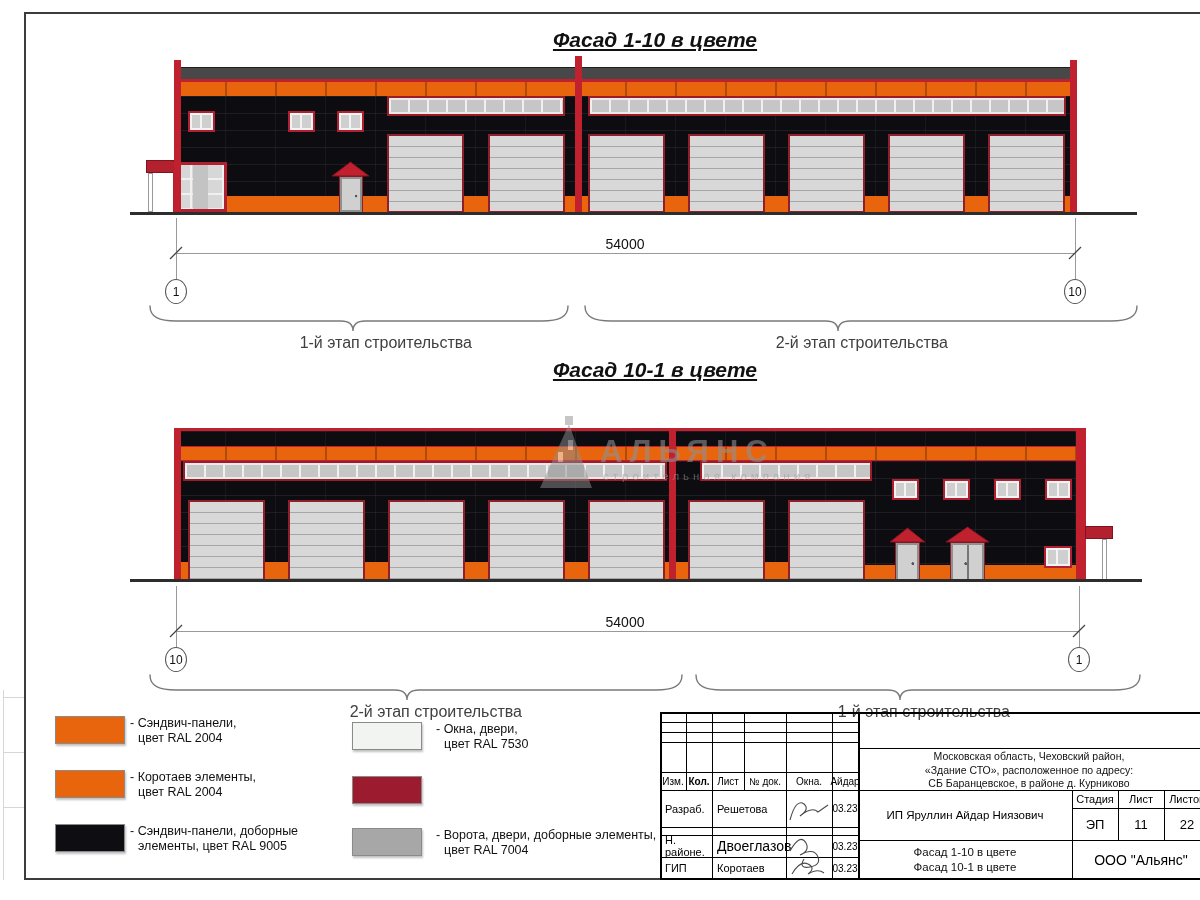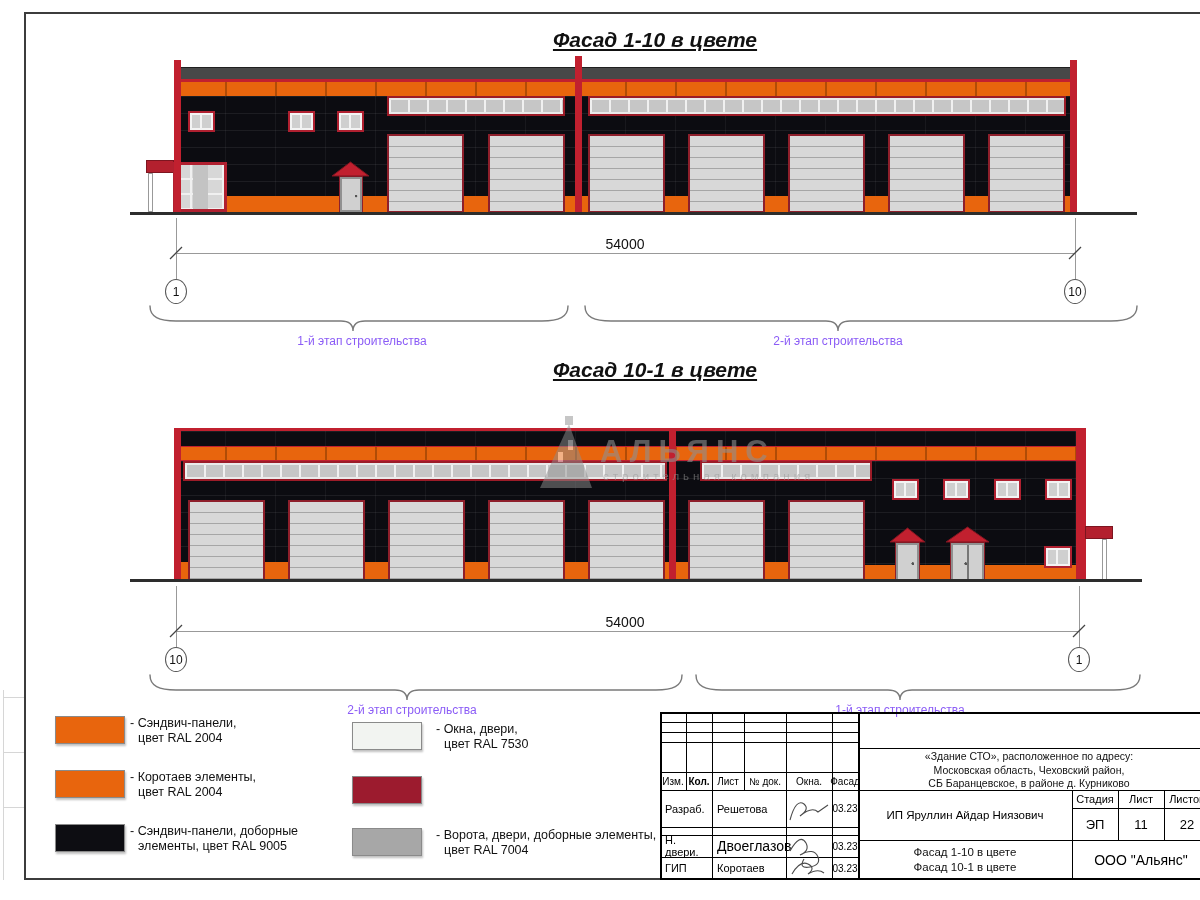--- a/index.html
+++ b/index.html
@@ -32,21 +32,21 @@
                          repeating-linear-gradient(180deg,transparent 0 13px,#f0f0f0 13px 15px);}
   .edoor{background:#d0d0d0;border:2px solid #909090;box-shadow:0 0 0 1px #8e1f2b;
          background-image:radial-gradient(circle at 78% 55%, #555 1.2px, transparent 1.6px);}
   .ddoor{background-image:radial-gradient(circle at 44% 55%, #555 1.2px, transparent 1.6px),
          linear-gradient(90deg,transparent calc(50% - 1px),#777 calc(50% - 1px) calc(50% + 1px),transparent calc(50% + 1px));}
   
   .ftitle{font-size:21px;font-weight:bold;font-style:italic;text-decoration:underline;text-align:center;}
   .dimtext{font-size:14px;text-align:center;color:#111;}
   .bubble{border:1px solid #555;border-radius:50%;background:#fff;display:flex;align-items:center;justify-content:center;
           font-size:12px;color:#111;}
-  .brlabel{font-size:12px;text-align:center;color:#8b5cf6;}
+  .brlabel{font-size:16px;text-align:right;color:#404040;}
   .dline{background:#999;}
   .legrow-label{font-size:12.5px;line-height:15px;color:#111;}
   .legrow-label .l2{padding-left:8px;}
   .sw{border:1px solid #8a8a8a;box-shadow:1px 2px 2px rgba(0,0,0,.25);}
   .sw1,.sw2{background:#e8650d;} .sw3{background:#0d0d12;} .sw4{background:#f2f4f1;}
   .sw5{background:#9c1b2e;} .sw6{background:#a7a7a7;}
   
   .tbline{background:#000;}
   .tcell{display:flex;align-items:center;justify-content:center;text-align:center;color:#000;}
   .tleft{justify-content:flex-start;text-align:left;padding-left:3px;}
@@ -226,35 +226,35 @@
   <div class="abs tbline" style="left:660px;top:772px;width:198px;height:1px;"></div>
   <div class="abs tbline" style="left:660px;top:790px;width:540px;height:1px;"></div>
   <div class="abs tbline" style="left:660px;top:827px;width:198px;height:1px;"></div>
   <div class="abs tbline" style="left:660px;top:835px;width:198px;height:1px;"></div>
   <div class="abs tbline" style="left:660px;top:857px;width:198px;height:1px;"></div>
   <div class="abs tbline" style="left:858px;top:748px;width:342px;height:1px;"></div>
   <div class="abs tbline" style="left:1072px;top:808px;width:128px;height:1px;"></div>
   <div class="abs tbline" style="left:858px;top:840px;width:342px;height:1px;"></div>
 
   <div class="abs" style="left:858px;top:749px;width:342px;height:41px;text-align:center;font-size:10.5px;line-height:13.5px;padding-top:1px;">
+    <div>Московская область, Чеховский район,</div>
     <div>«Здание СТО», расположенное по адресу:</div>
-    <div>Московская область, Чеховский район,</div>
     <div>СБ Баранцевское, в районе д. Курниково</div>
   </div>
   <div class="abs tcell" style="left:660px;top:772px;width:26px;height:18px;font-size:10px;">Изм.</div>
   <div class="abs tcell" style="left:686px;top:772px;width:26px;height:18px;font-size:10px;font-weight:bold;">Кол.</div>
   <div class="abs tcell" style="left:712px;top:772px;width:32px;height:18px;font-size:10px;">Лист</div>
   <div class="abs tcell" style="left:744px;top:772px;width:42px;height:18px;font-size:10px;">№ док.</div>
   <div class="abs tcell" style="left:786px;top:772px;width:46px;height:18px;font-size:10px;">Окна.</div>
-  <div class="abs tcell" style="left:832px;top:772px;width:26px;height:18px;font-size:10px;">Фасад</div>
+  <div class="abs tcell" style="left:832px;top:772px;width:26px;height:18px;font-size:10px;">Айдар</div>
 
   <div class="abs tcell tleft" style="left:662px;top:790px;width:50px;height:37px;font-size:11px;">Разраб.</div>
   <div class="abs tcell tleft" style="left:714px;top:790px;width:72px;height:37px;font-size:11px;">Решетова</div>
   <div class="abs tcell" style="left:832px;top:790px;width:26px;height:37px;font-size:10px;">03.23</div>
-  <div class="abs tcell tleft" style="left:662px;top:835px;width:50px;height:22px;font-size:11px;">Н. двери.</div>
+  <div class="abs tcell tleft" style="left:662px;top:835px;width:50px;height:22px;font-size:11px;">Н. районе.</div>
   <div class="abs tcell tleft" style="left:714px;top:835px;width:72px;height:22px;font-size:14px;">Двоеглазов</div>
   <div class="abs tcell" style="left:832px;top:835px;width:26px;height:22px;font-size:10px;">03.23</div>
   <div class="abs tcell tleft" style="left:662px;top:857px;width:50px;height:22px;font-size:11px;">ГИП</div>
   <div class="abs tcell tleft" style="left:714px;top:857px;width:72px;height:22px;font-size:11px;">Коротаев</div>
   <div class="abs tcell" style="left:832px;top:857px;width:26px;height:22px;font-size:10px;">03.23</div>
 
   <div class="abs tcell" style="left:858px;top:790px;width:214px;height:50px;font-size:11.5px;">ИП Яруллин Айдар Ниязович</div>
   <div class="abs tcell" style="left:1072px;top:790px;width:46px;height:18px;font-size:11px;">Стадия</div>
   <div class="abs tcell" style="left:1118px;top:790px;width:46px;height:18px;font-size:11px;">Лист</div>
   <div class="abs tcell" style="left:1164px;top:790px;width:46px;height:18px;font-size:11px;">Листов</div>

